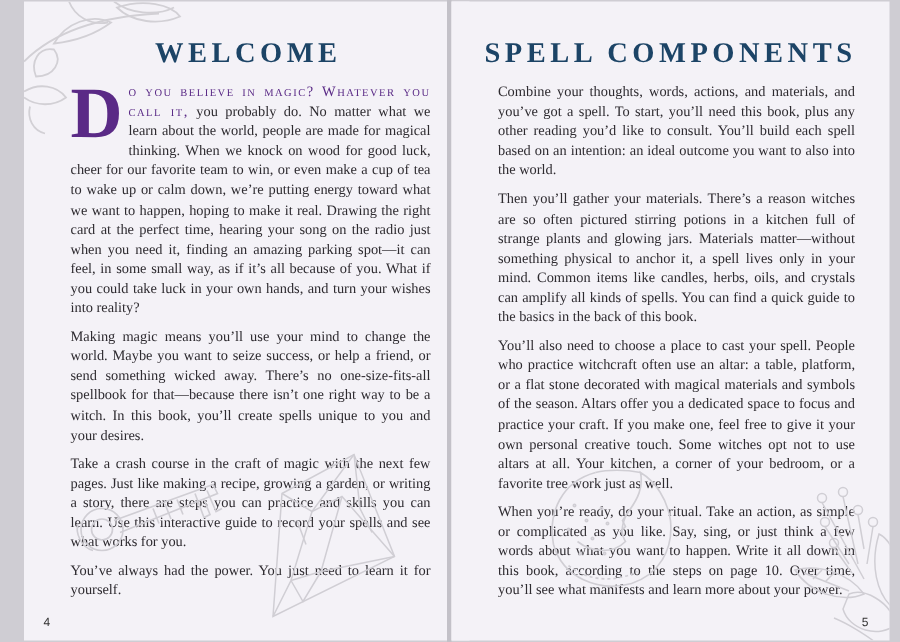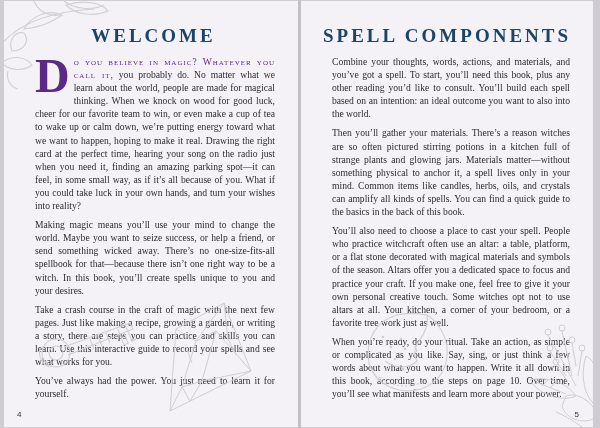--- a/index.html
+++ b/index.html
@@ -2,21 +2,21 @@
 <html><head>
   <meta charset="utf-8">
   <style>
     * { box-sizing: border-box; margin: 0; padding: 0; }
     html, body { width: 600px; height: 428px; overflow: hidden; background: #c9c7cd; }
     body { position: relative; font-family: "Liberation Serif", "DejaVu Serif", serif; }
     .spread { position: absolute; left: 0; top: 0; width: 600px; height: 428px; background: #cfcdd3; }
     .page {
       position: absolute; top: 1px; height: 426px; background: #f4f2f7; overflow: hidden;
     }
-    .page.left { left: 4px; width: 297px; }
+    .page.left { left: 16px; width: 297px; }
     .page.right { left: 301px; width: 292px; }
     .gutter { position: absolute; left: 298px; top: 0; width: 3px; height: 428px; background: #c3c1c8; }
 
     .title {
       position: absolute; top: 24px; left: 0; right: 0; text-align: center;
       font-family: "Liberation Serif", "DejaVu Serif", serif; font-weight: bold;
       font-size: 19px; letter-spacing: 3px; color: #1c4466;
     }
     .page.left .title { left: 2px; }
     .body-text {

